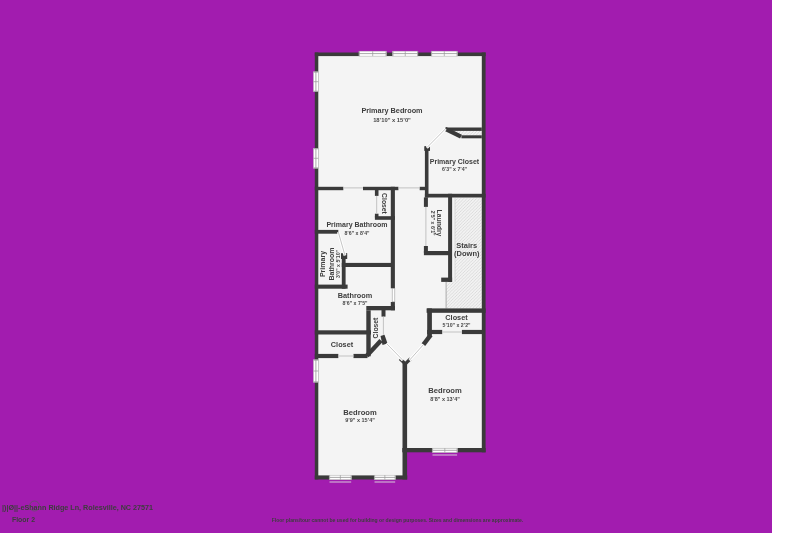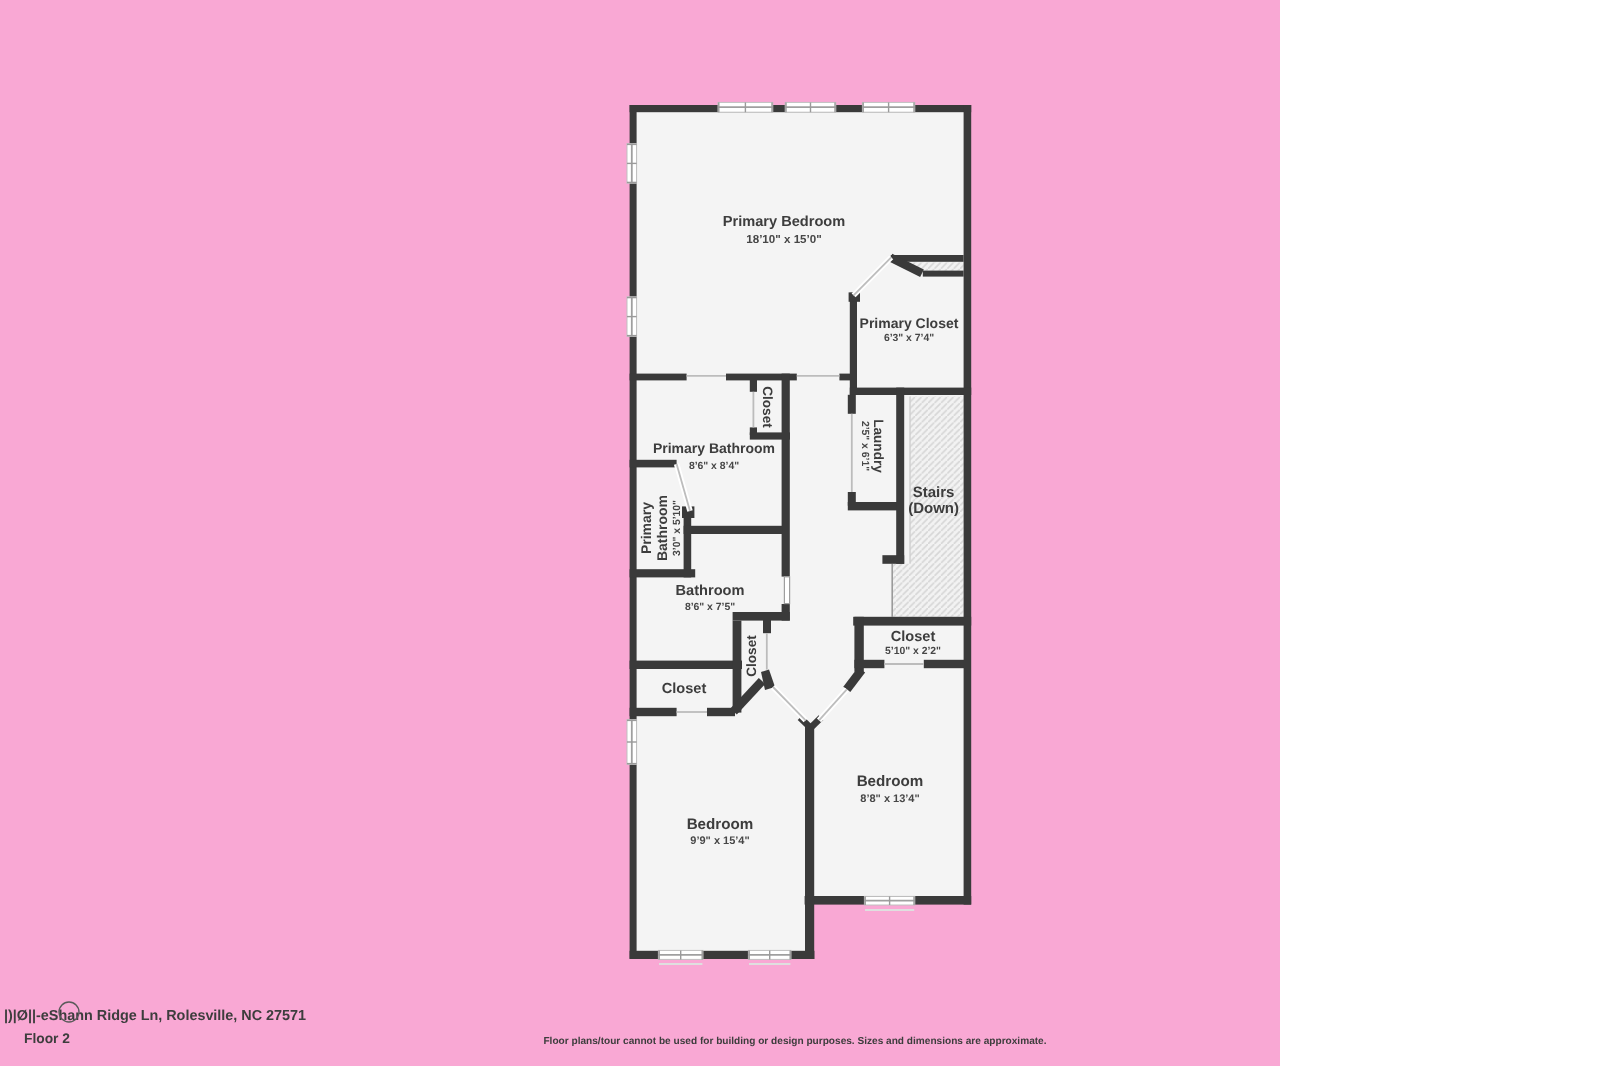--- a/index.html
+++ b/index.html
@@ -1,16 +1,16 @@
 <!DOCTYPE html>
 <html><head>
 <meta charset="utf-8">
 <style>
   html,body{margin:0;padding:0;background:#ffffff;}
-  #page{position:relative;width:640px;height:533px;background:#f9a8d4;overflow:hidden;
+  #page{position:relative;width:772px;height:533px;background:#a21caf;overflow:hidden;
         font-family:"Liberation Sans", sans-serif;}
   svg{position:absolute;left:0;top:0;}
   text{font-family:"Liberation Sans", sans-serif;fill:#3d3d3d;}
   .rn{font-weight:bold;}
   .dm{font-weight:bold;fill:#474747;}
 </style>
 </head>
 <body>
 <div id="page">
 <svg width="800" height="533" viewBox="0 0 800 533">

